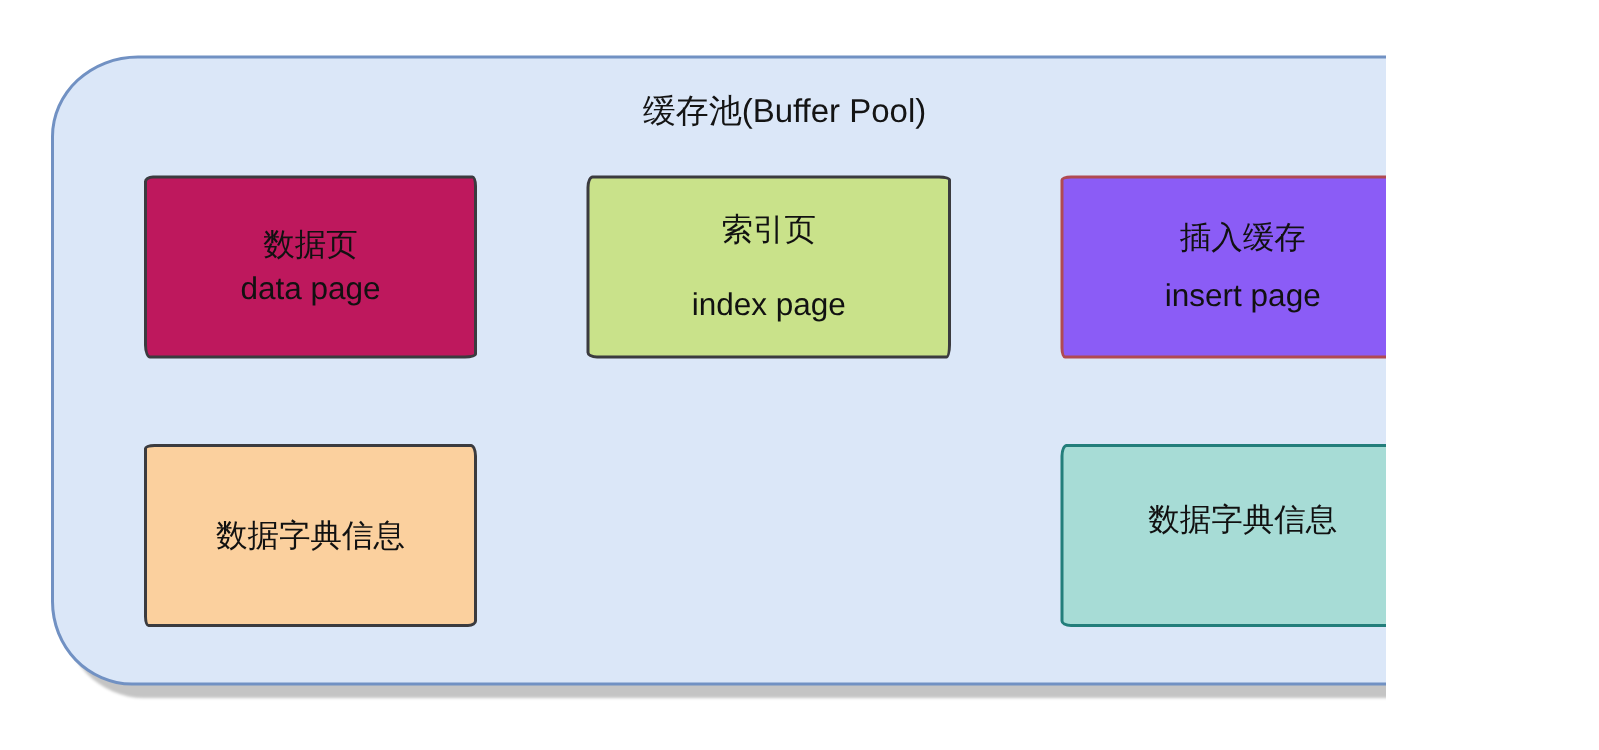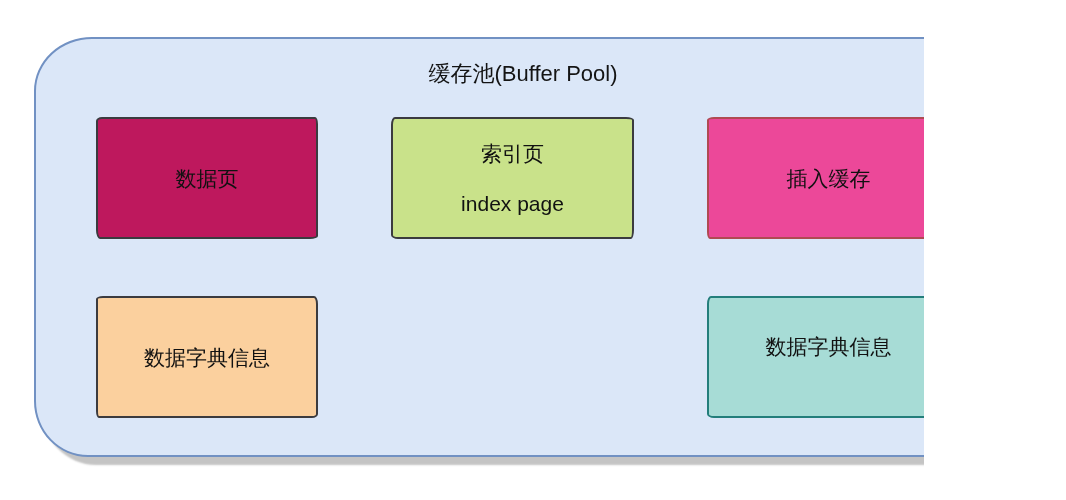--- a/index.html
+++ b/index.html
@@ -70,27 +70,29 @@
 <body>
 
 <div class="canvas">
   <div class="pool" style="background-color: rgb(219, 231, 248); border-color: rgb(113, 145, 195);">
 
     <div class="pool-title">缓存池(Buffer Pool)</div>
 
     <div class="row row-1">
       <div class="box w-narrow wob-a" style="background-color: #be185d; border-color: rgb(59, 59, 63);">
         <div class="line">数据页</div>
+        <div class="line">data page</div>
       </div>
       <div class="box w-wide wob-b" style="background-color: rgb(201, 226, 138); border-color: rgb(59, 59, 63);">
         <div class="line">索引页</div>
         <div class="line">index page</div>
       </div>
-      <div class="box w-wide wob-c" style="background-color: #ec4899; border-color: rgb(176, 74, 82); gap: 10px;">
+      <div class="box w-wide wob-c" style="background-color: #8b5cf6; border-color: rgb(176, 74, 82); gap: 10px;">
         <div class="line">插入缓存</div>
+        <div class="line">insert page</div>
       </div>
     </div>
 
     <div class="row row-2">
       <div class="box w-narrow wob-c" style="background-color: rgb(251, 208, 158); border-color: rgb(59, 59, 63);">
         <div class="line">数据字典信息</div>
         <div class="line"></div>
       </div>
       <div class="box w-wide wob-b" style="background-color: rgb(167, 220, 214); border-color: rgb(35, 126, 123);">
         <div class="line">数据字典信息</div>

